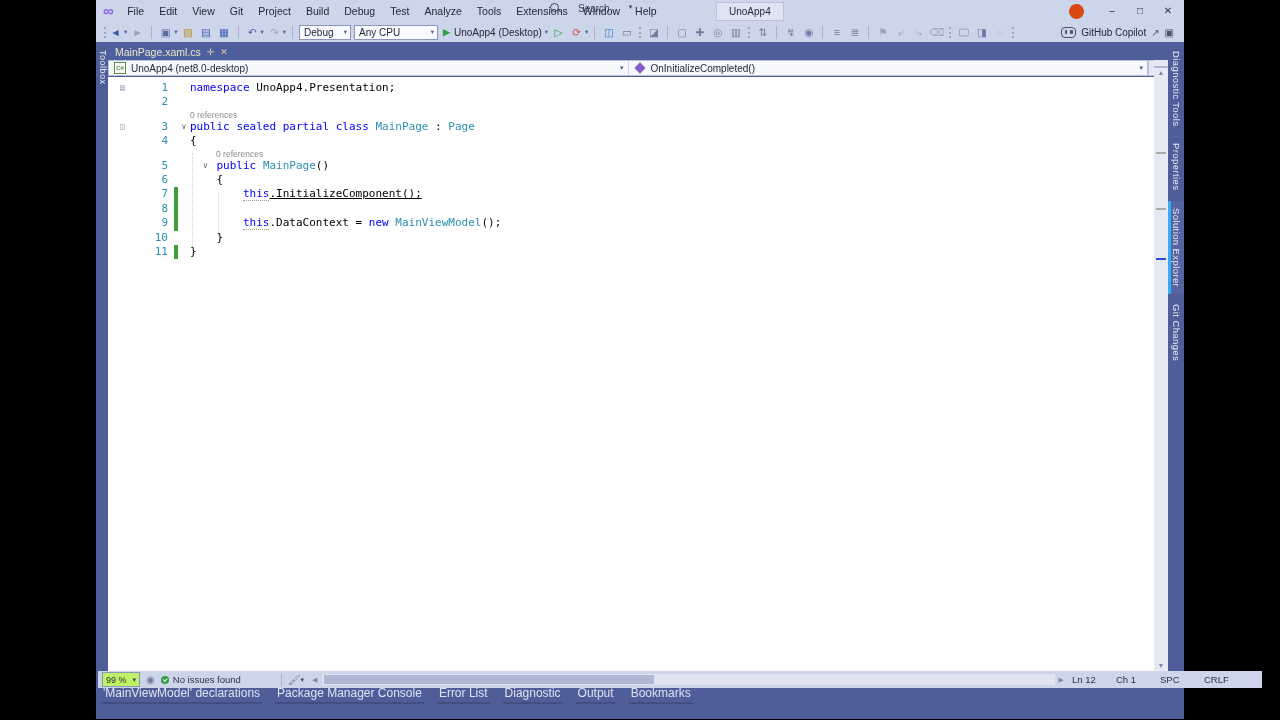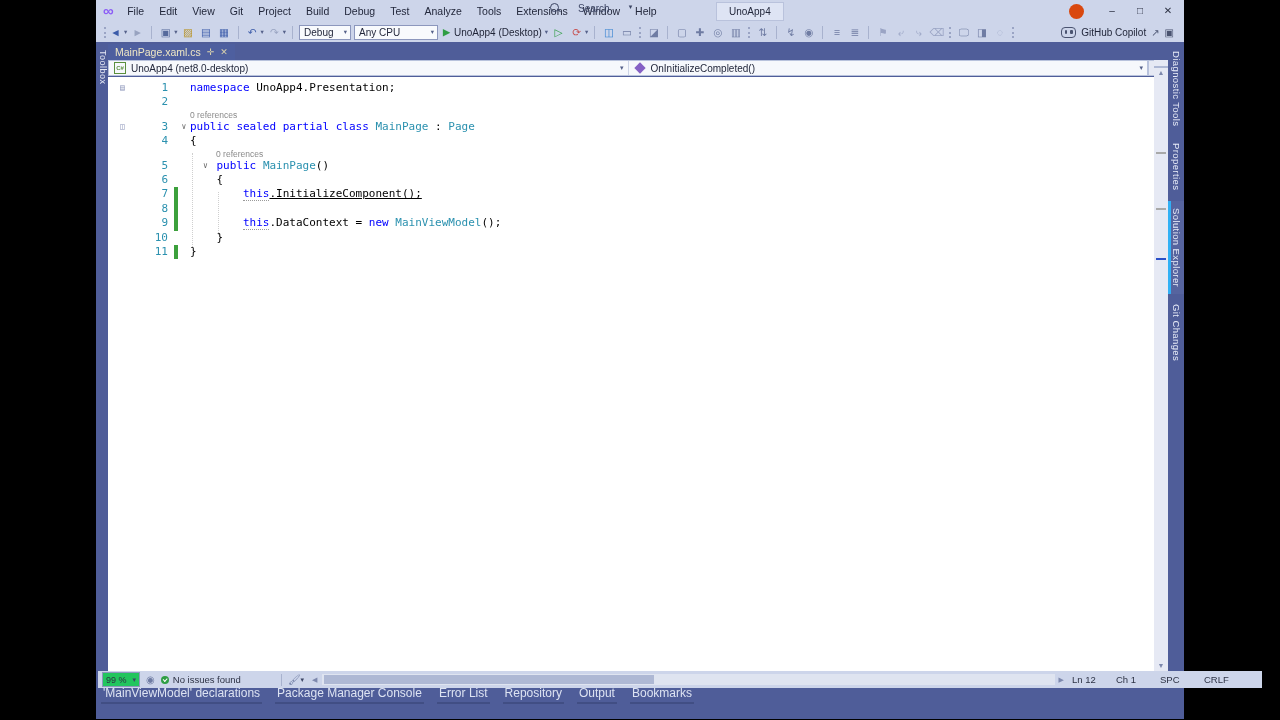--- a/index.html
+++ b/index.html
@@ -91,21 +91,21 @@
   .vs-arrow{text-align:center;font-size:7px;color:#7D88AD;line-height:10px;}
   .vs-arrow.dn{position:absolute;bottom:0;width:100%;}
   .vmark{position:absolute;left:2px;width:10px;height:2px;}
   .sidetabs{position:absolute;left:1072px;top:44px;width:16px;display:flex;flex-direction:column;gap:3px;}
   .sidetab{writing-mode:vertical-rl;font-size:9.5px;color:#E8ECF8;padding:7px 2px;letter-spacing:.4px;cursor:default;}
   .sidetab.active{border-left:3px solid #31B0F5;padding-left:0;background:#56649f;}
 
   
   .bottomstrip{position:absolute;left:2px;top:671px;width:1164px;height:17px;background:#CDD5EA;
                display:flex;align-items:center;font-size:9.5px;color:#2d3244;box-sizing:border-box;padding:0 4px;}
-  .zoombox{height:13px;background:#22c55e;border:1px solid #8C97BD;padding:0 3px;display:flex;
+  .zoombox{height:13px;background:#bef264;border:1px solid #8C97BD;padding:0 3px;display:flex;
            align-items:center;gap:6px;font-size:9px;}
   .ok-dot{width:8px;height:8px;border-radius:50%;background:#2F9E44;display:inline-block;position:relative;margin-right:4px;}
   .ok-dot:after{content:"";position:absolute;left:2px;top:2px;width:3px;height:1.5px;border-left:1.2px solid #fff;border-bottom:1.2px solid #fff;transform:rotate(-45deg);}
   .hsep{height:12px;border-left:1px solid #A8B2CE;margin:0 6px;}
   .htrack{flex:1;height:11px;background:#DFE4F0;margin:0 4px;position:relative;}
   .hthumb{position:absolute;left:2px;top:1px;width:330px;height:9px;background:#AEB8D4;}
   .lninfo{display:flex;gap:0;margin:0 10px 0 8px;}
   .lninfo span{width:44px;font-size:9.5px;}
   .harrow{font-size:7px;color:#7D88AD;}
 
@@ -400,20 +400,20 @@
         <span>Ch 1</span>
         <span>SPC</span>
         <span>CRLF</span>
       </div>
     </div>
 
     <div class="paneltabs" id="paneltabs">
         <div class="ptab">'MainViewModel' declarations</div>
         <div class="ptab">Package Manager Console</div>
         <div class="ptab">Error List</div>
-        <div class="ptab">Repository</div>
+        <div class="ptab">Diagnostic</div>
         <div class="ptab">Output</div>
         <div class="ptab">Bookmarks</div>
       </div>
 
 
   </div>
 </div>
 
 </body></html>

